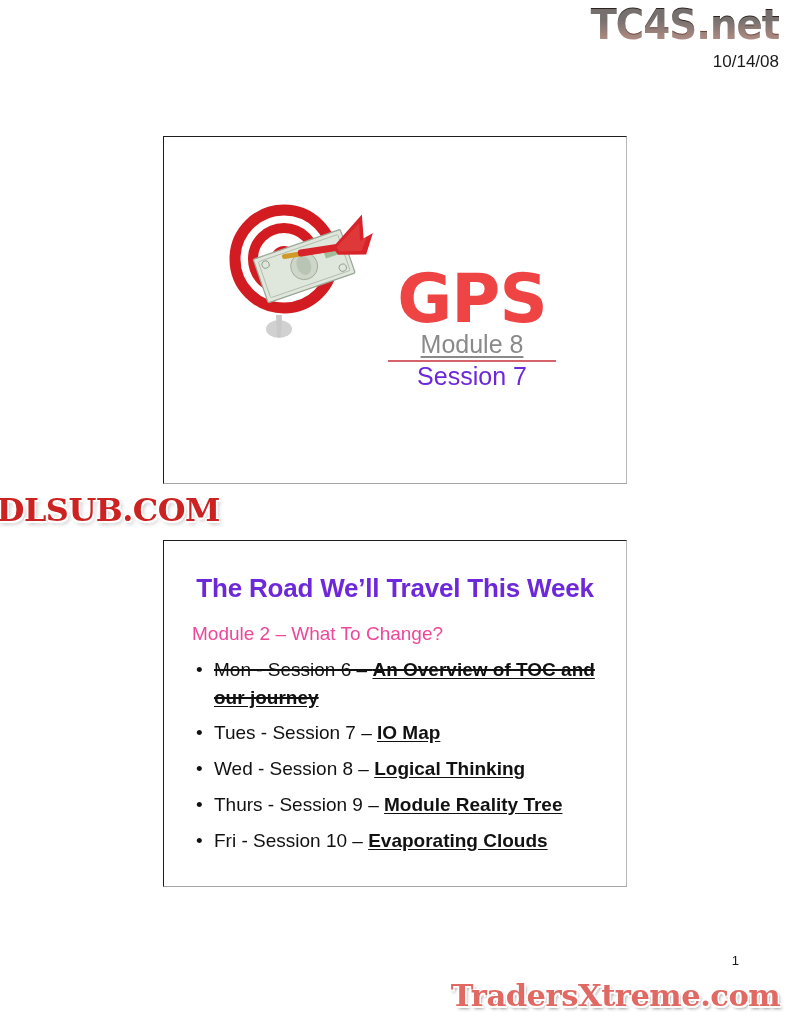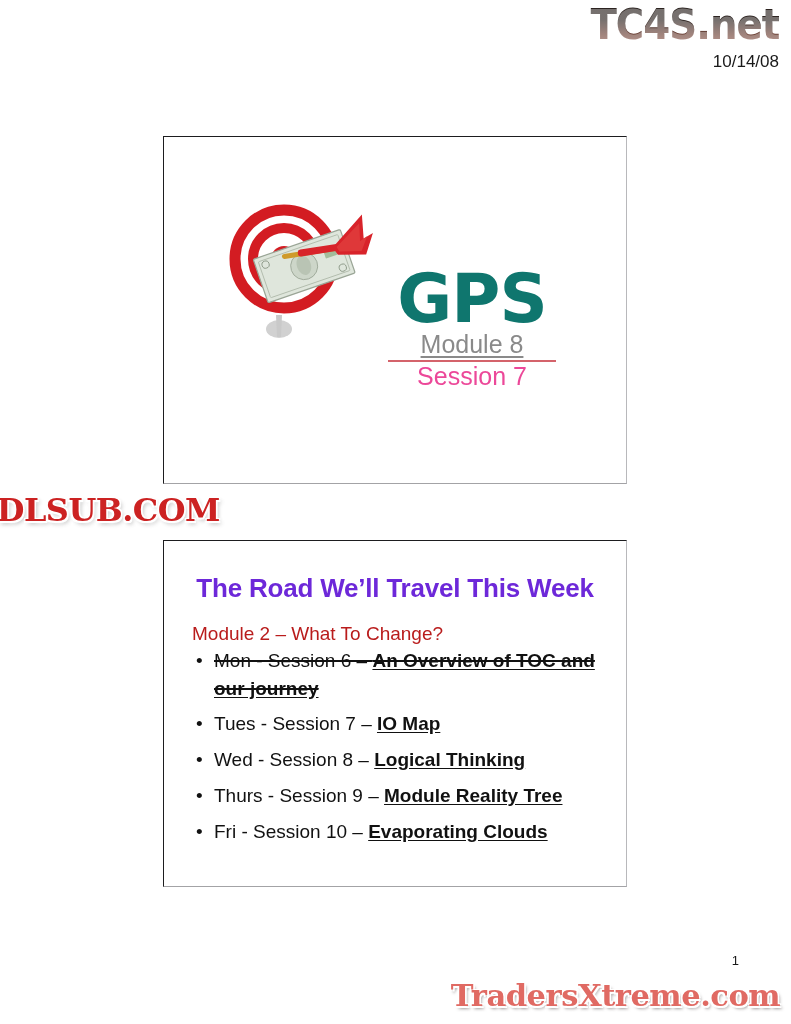--- a/index.html
+++ b/index.html
@@ -72,42 +72,42 @@
     position: absolute;
     left: 158px; top: 86px;
     width: 180px;
     text-align: center;
   }
   #gps-word {
     font-family: "DejaVu Sans", sans-serif;
     font-weight: bold;
     font-size: 67px;
     line-height: .86;
-    color: #0f766e;
+    color: #ef4444;
     letter-spacing: -1px;
   }
   #gps-module {
     margin-top: 2px;
     font-family: "Liberation Sans", sans-serif;
     font-size: 25px;
     color: #8a8a8a;
     text-decoration: underline;
     text-decoration-color: #8a8a8a;
     text-underline-offset: 3px;
     line-height: 1.08;
   }
   #gps-rule {
     height: 2.5px;
     background: #d4636b;
     margin: 2px 6px 1px 6px;
   }
   #gps-session {
     font-family: "Liberation Sans", sans-serif;
     font-size: 25px;
-    color: #ec4899;
+    color: #6d28d9;
     line-height: 1.08;
   }
 
   
   #watermark-dlsub {
     position: absolute;
     left: 0; right: 0; top: 492px;
     text-align: left;
     pointer-events: none;
   }
@@ -136,22 +136,22 @@
     color: #6d28d9;
     letter-spacing: -0.2px;
   }
   #agenda-body {
     position: absolute;
     left: 28px; right: 22px; top: 82px;
   }
   #agenda-lead {
     font-family: "Liberation Sans", sans-serif;
     font-size: 19px;
-    color: #b91c1c;
-    margin: 0 0 2px 0;
+    color: #ec4899;
+    margin: 0 0 11px 0;
   }
   ul#agenda-list {
     list-style: none;
     margin: 0; padding: 0;
   }
   ul#agenda-list li {
     position: relative;
     padding-left: 22px;
     margin-bottom: 8px;
     font-family: "Liberation Sans", sans-serif;

